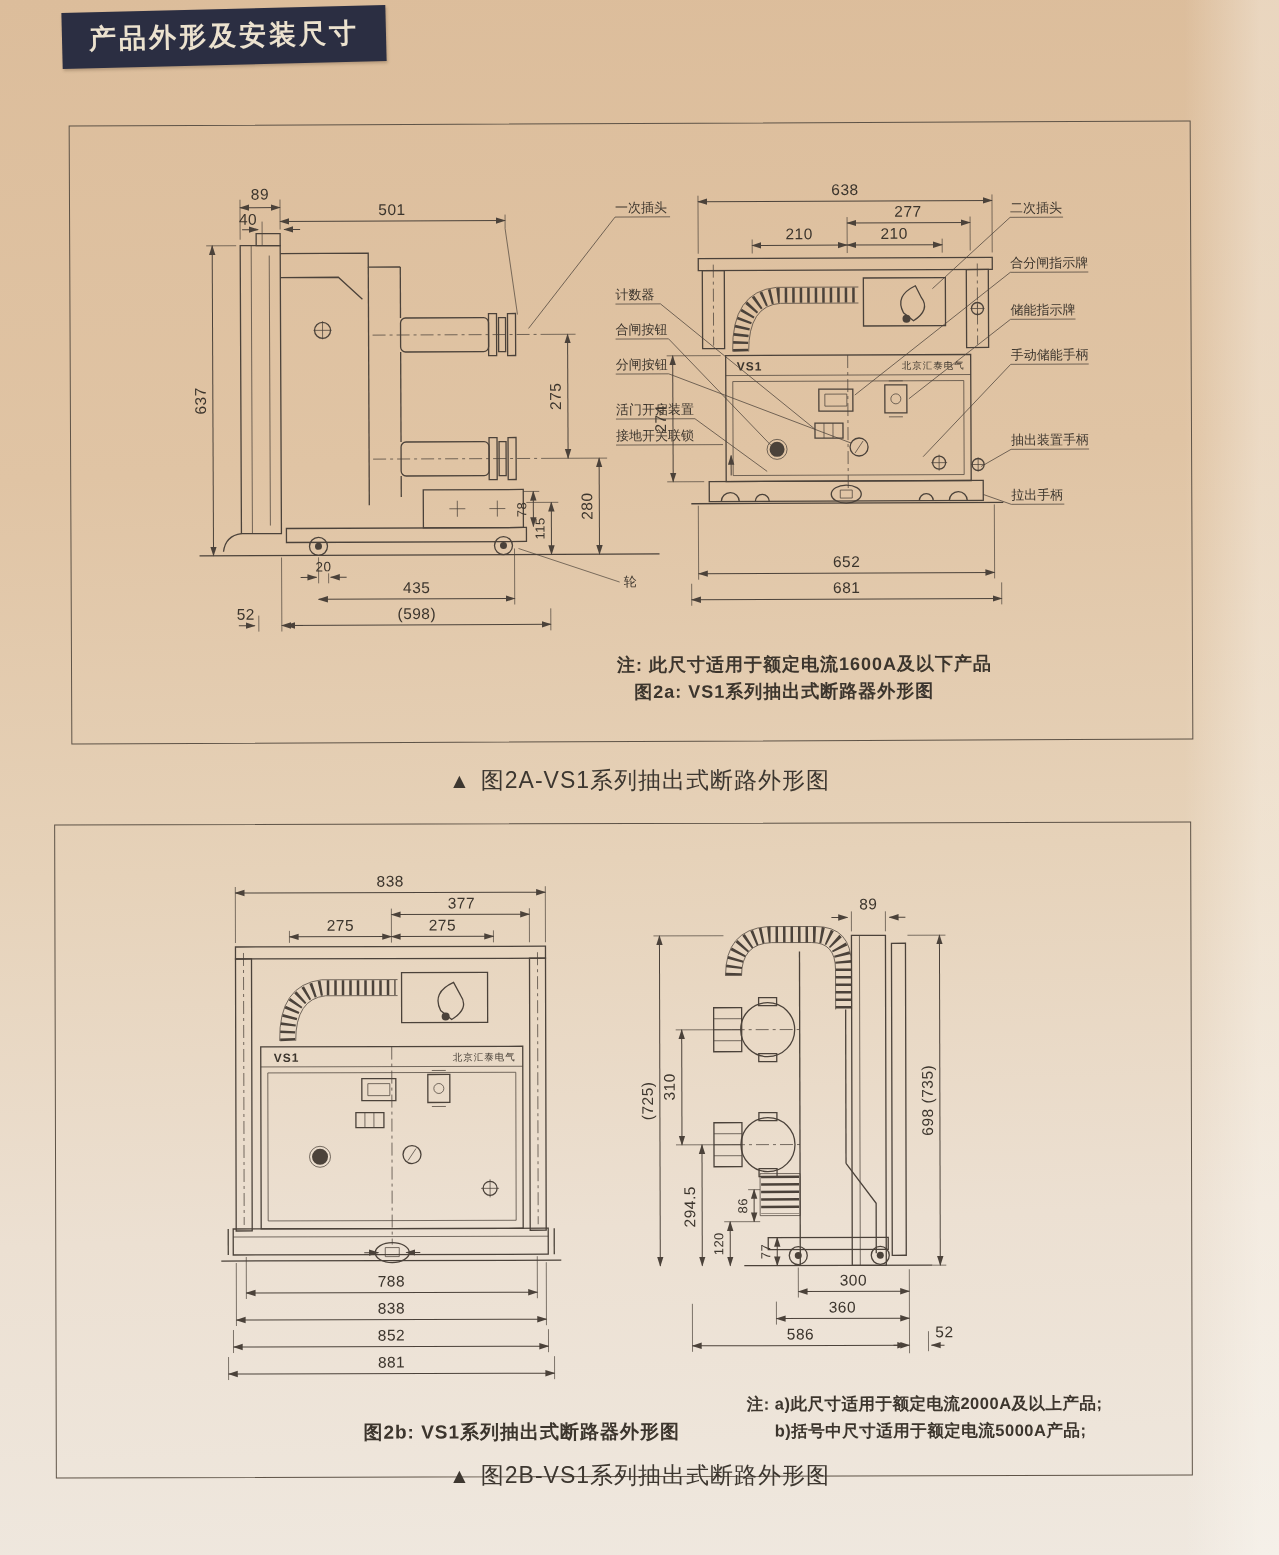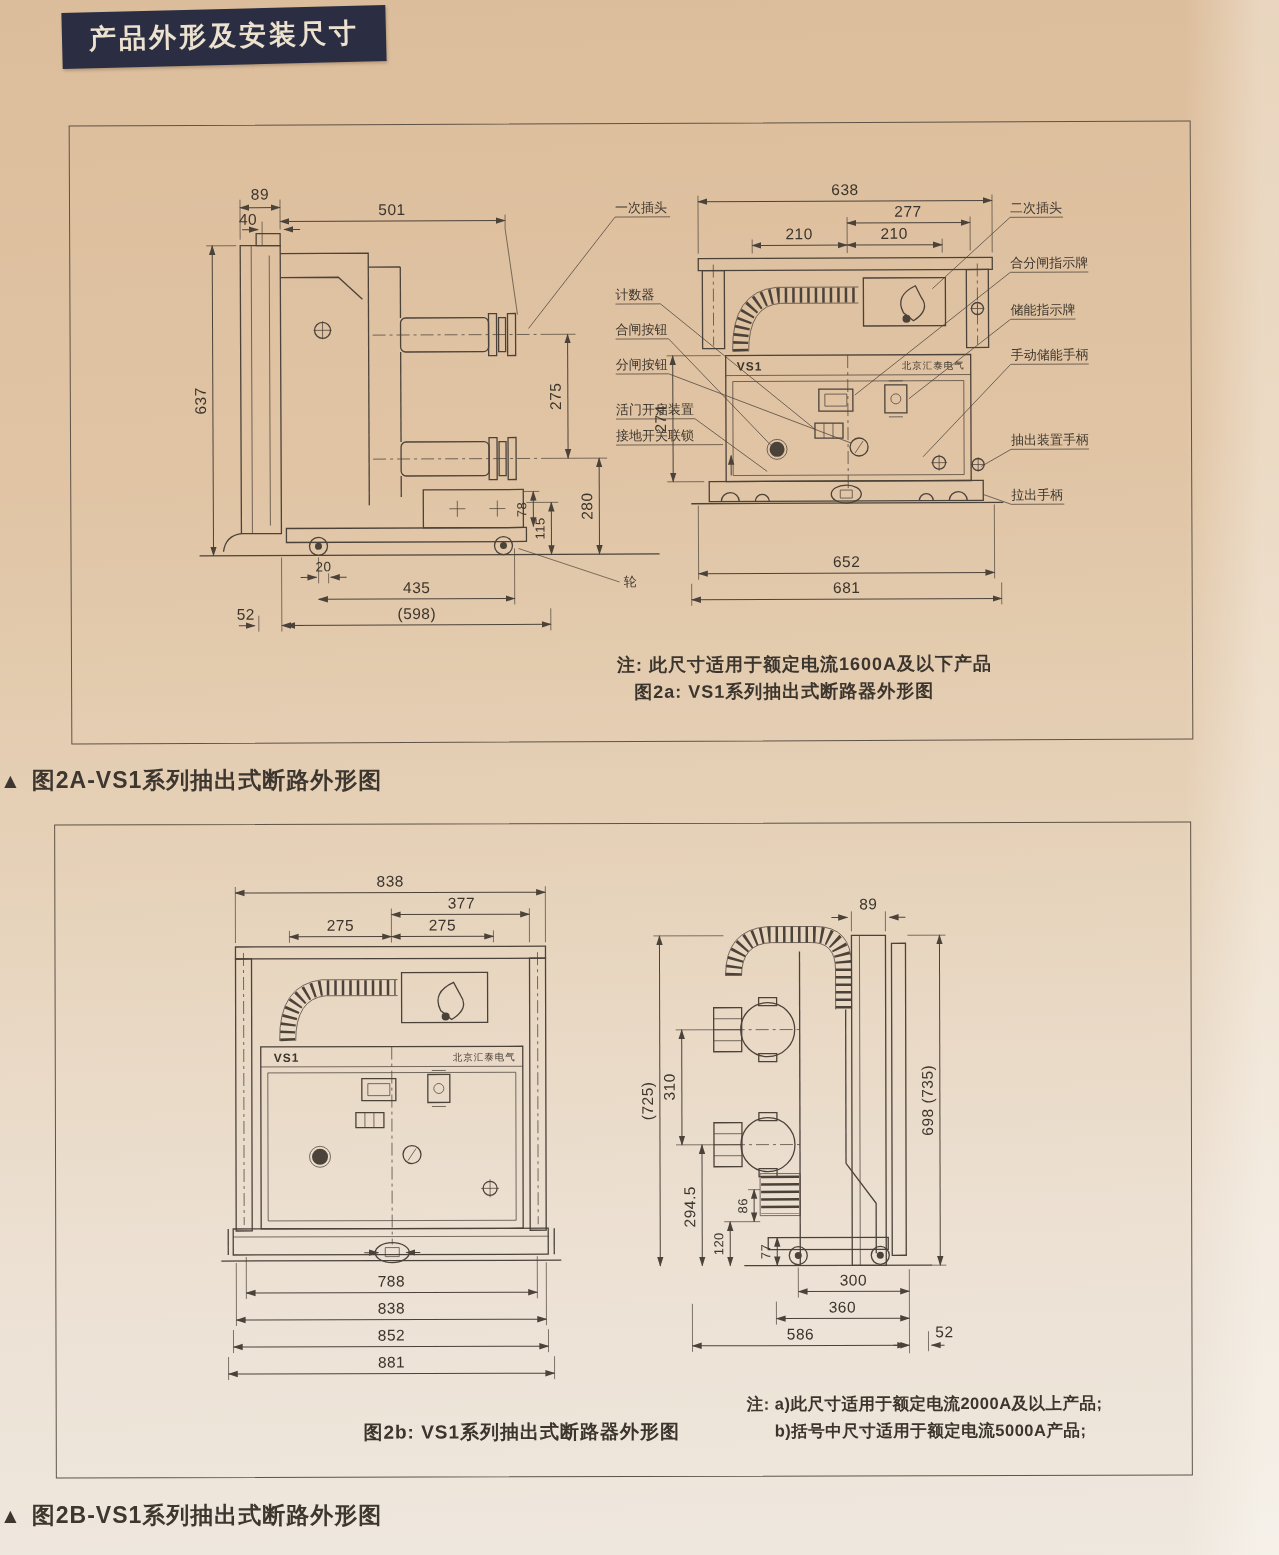--- a/index.html
+++ b/index.html
@@ -11,23 +11,23 @@
   .page-shine{position:absolute;right:0;top:0;width:95px;height:100%;
     background:linear-gradient(90deg,rgba(255,255,255,0) 0%,rgba(255,253,248,.38) 80%);pointer-events:none;}
   .hdr{
     position:absolute;left:62px;top:9px;background:#2b2e42;color:#ece2cf;
     padding:9px 27px 11px 27px;font-size:27px;font-weight:bold;letter-spacing:3px;
     transform:rotate(-1.4deg);box-shadow:1px 2px 3px rgba(60,40,20,.25);
   }
   .figbox{position:absolute;border:1.6px solid #5e5347;background:transparent;}
   .box1{left:70px;top:123px;width:1120px;height:617px;transform:rotate(-.25deg);}
   .box2{left:55px;top:823px;width:1135px;height:652px;transform:rotate(-.15deg);}
-  .caption{position:absolute;width:100%;text-align:left;color:#3d3730;font-size:23px;letter-spacing:1px;font-weight:bold;}
+  .caption{position:absolute;width:100%;text-align:center;color:#3d3730;font-size:23px;letter-spacing:1px;}
   .cap1{top:765px;}
-  .cap2{top:1500px;}
+  .cap2{top:1460px;}
   .caption .tri{margin-right:10px;font-size:21px;}
   
   svg{display:block;}
   .ln{fill:none;stroke:#4b423a;stroke-width:1.3;}
   .lt{fill:none;stroke:#4b423a;stroke-width:.75;}
   .cl{stroke-dasharray:13 4 3 4;}
   .dim{fill:none;stroke:#4b423a;stroke-width:1;marker-start:url(#arA);marker-end:url(#arA);}
   .dimF{fill:none;stroke:#4b423a;stroke-width:1;marker-end:url(#arB);}
   .ext{fill:none;stroke:#4b423a;stroke-width:.7;}
   .fil{fill:#4b423a;stroke:none;}

